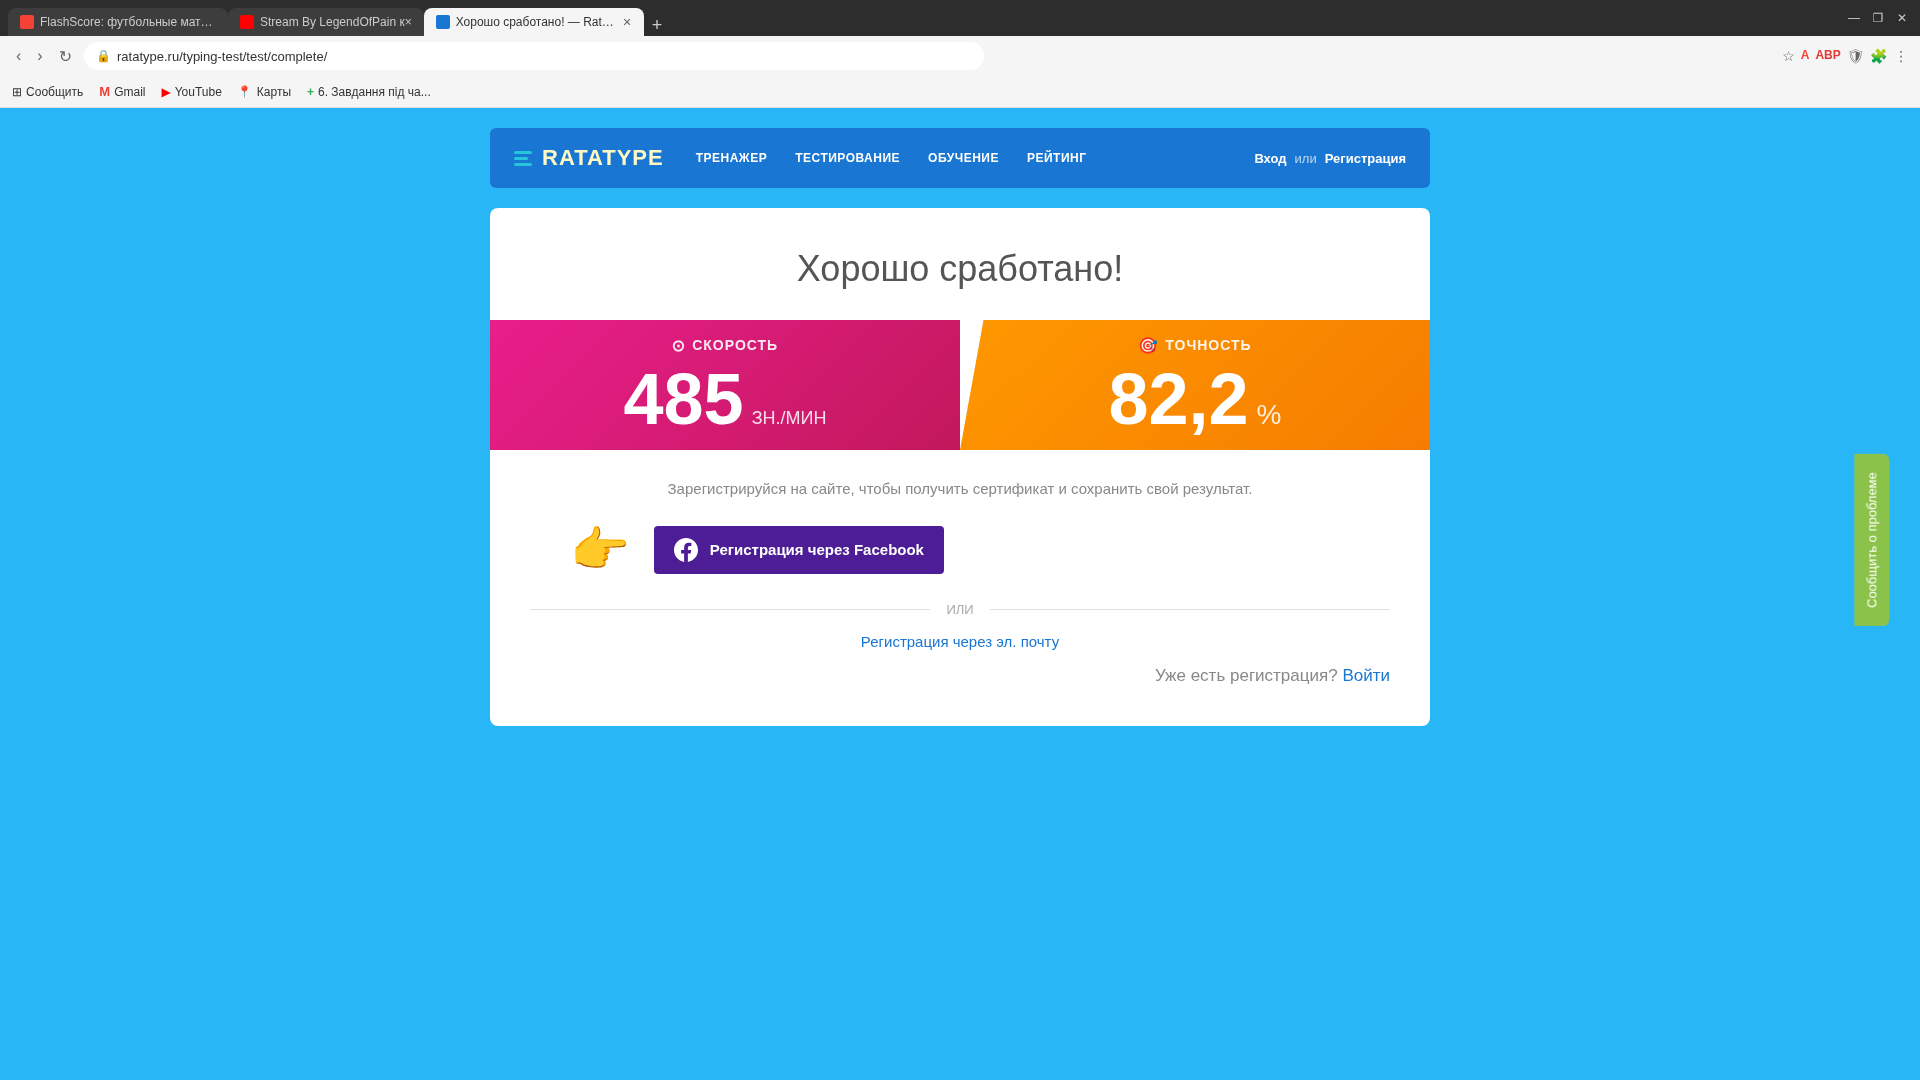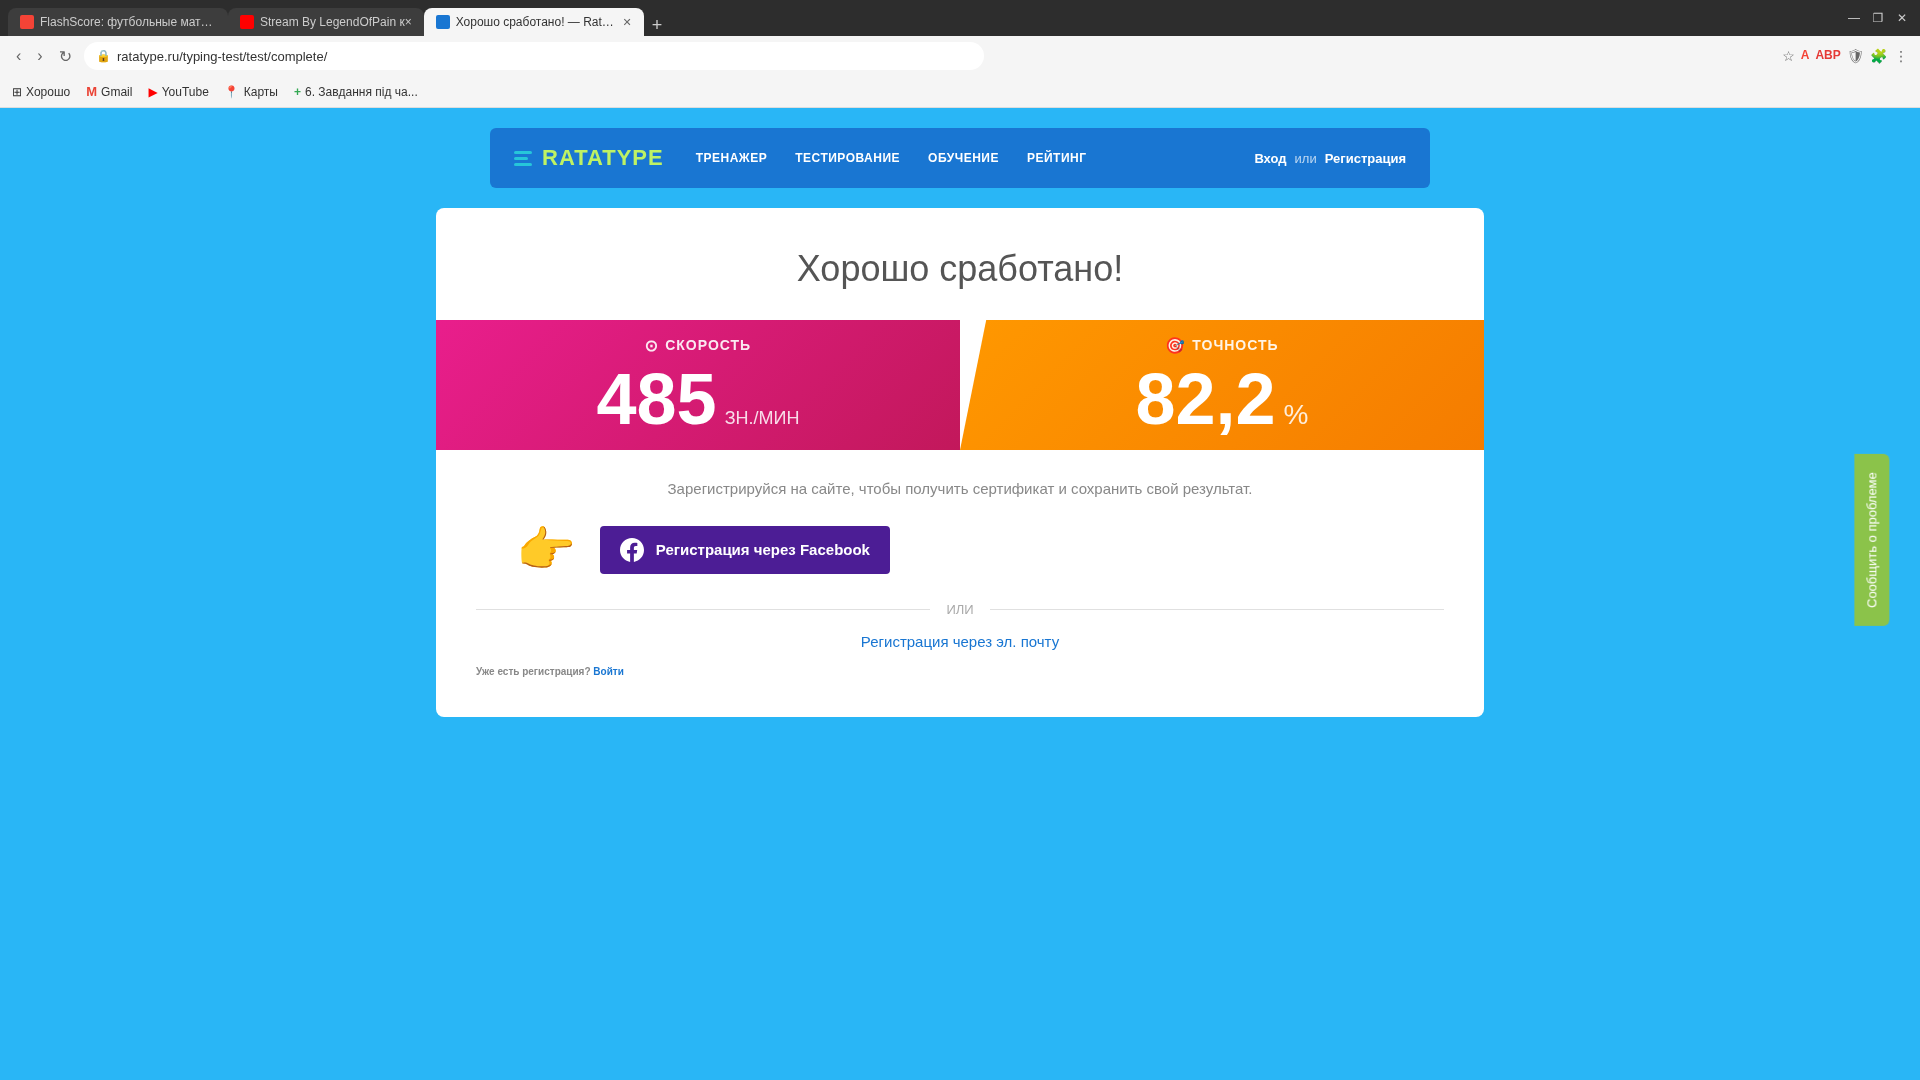--- a/index.html
+++ b/index.html
@@ -29,34 +29,34 @@
 
     
     .bookmarks-bar { background: #f5f5f5; height: 32px; display: flex; align-items: center; padding: 0 12px; gap: 16px; border-bottom: 1px solid #ddd; }
     .bookmark-item { display: flex; align-items: center; gap: 4px; font-size: 12px; color: #333; cursor: pointer; }
 
     
     .page-bg { background: #29b6f6; min-height: 870px; display: flex; flex-direction: column; align-items: center; padding: 20px 0; }
 
     
     .site-nav { width: 940px; background: #1976d2; border-radius: 6px; display: flex; align-items: center; height: 60px; padding: 0 24px; gap: 32px; margin-bottom: 20px; }
-    .site-logo { color: #bef264; font-size: 22px; font-weight: bold; letter-spacing: 1px; text-transform: uppercase; display: flex; align-items: center; gap: 6px; }
+    .site-logo { color: #fef9c3; font-size: 22px; font-weight: bold; letter-spacing: 1px; text-transform: uppercase; display: flex; align-items: center; gap: 6px; }
     .logo-lines { display: flex; flex-direction: column; gap: 3px; margin-right: 4px; }
     .logo-line { height: 3px; background: #26c6da; border-radius: 2px; }
     .logo-line:nth-child(1) { width: 18px; }
     .logo-line:nth-child(2) { width: 14px; }
     .logo-line:nth-child(3) { width: 18px; }
     .nav-links { display: flex; gap: 28px; flex: 1; }
     .nav-link { color: white; font-size: 12px; font-weight: bold; letter-spacing: 0.5px; text-decoration: none; cursor: pointer; }
     .nav-auth { display: flex; align-items: center; gap: 8px; margin-left: auto; }
     .nav-auth-link { color: white; font-size: 13px; font-weight: bold; cursor: pointer; }
     .nav-auth-sep { color: rgba(255,255,255,0.7); font-size: 13px; }
 
     
-    .main-card { width: 1048px; background: white; border-radius: 8px; overflow: hidden; }
+    .main-card { width: 940px; background: white; border-radius: 8px; overflow: hidden; }
     .card-header { padding: 40px 40px 30px; text-align: center; }
     .card-title { font-size: 36px; color: #555; font-weight: 400; }
 
     
     .stats-bar { display: flex; height: 130px; }
     .stat-speed { flex: 1; background: linear-gradient(135deg, #e91e8c, #c2185b); display: flex; flex-direction: column; align-items: center; justify-content: center; padding: 20px; }
     .stat-accuracy { flex: 1; background: linear-gradient(135deg, #ff9800, #f57c00); display: flex; flex-direction: column; align-items: center; justify-content: center; padding: 20px; clip-path: polygon(5% 0%, 100% 0%, 100% 100%, 0% 100%); }
     .stat-label { color: rgba(255,255,255,0.9); font-size: 14px; font-weight: bold; letter-spacing: 1px; text-transform: uppercase; display: flex; align-items: center; gap: 6px; margin-bottom: 8px; }
     .stat-icon { font-size: 16px; }
     .stat-value { color: white; font-size: 72px; font-weight: bold; line-height: 1; display: flex; align-items: baseline; gap: 8px; justify-content: space-between; }
@@ -69,21 +69,21 @@
     .register-buttons { display: flex; align-items: center; gap: 16px; margin-bottom: 24px; padding: 0 40px; }
     .hand-pointer { font-size: 48px; margin-right: 8px; }
     .btn-google { display: flex; align-items: center; gap: 10px; padding: 12px 20px; border: 2px solid #1976d2; border-radius: 4px; background: white; cursor: pointer; font-size: 15px; color: #333; font-weight: bold; min-width: 220px; }
     .btn-facebook { display: flex; align-items: center; gap: 12px; padding: 12px 20px; border: none; border-radius: 4px; background: #4c1d95; cursor: pointer; font-size: 15px; color: white; font-weight: bold; min-width: 230px; }
     .google-icon { width: 24px; height: 24px; }
     .facebook-icon { width: 24px; height: 24px; }
     .divider-row { display: flex; align-items: center; gap: 16px; margin: 8px 0 16px; }
     .divider-line { flex: 1; height: 1px; background: #e0e0e0; }
     .divider-text { color: #aaa; font-size: 13px; }
     .email-link { display: block; text-align: center; color: #1976d2; font-size: 15px; text-decoration: none; margin-bottom: 16px; cursor: pointer; }
-    .login-row { text-align: left; color: #888; font-size: 10px; font-weight: bold; }
+    .login-row { text-align: right; color: #888; font-size: 17px; }
     .login-link { color: #1976d2; text-decoration: none; cursor: pointer; }
 
     
     .feedback-btn { position: fixed; right: -38px; top: 50%; transform: translateY(-50%) rotate(270deg); background: #8bc34a; color: white; font-size: 13px; padding: 10px 18px; border-radius: 0 0 6px 6px; cursor: pointer; white-space: nowrap; z-index: 100; }
 
     
     .fav-flashscore { background: #f44336; }
     .fav-youtube { background: #ff0000; }
     .fav-ratatype { background: #1976d2; }
   </style>
@@ -133,21 +133,21 @@
       <span class="addr-icon" style="color:#e53935;font-weight:bold;font-size:12px;">ABP</span>
       <span class="addr-icon">🛡</span>
       <span class="addr-icon">🧩</span>
       <span class="addr-icon">⋮</span>
     </div>
   </div>
 
   <div class="bookmarks-bar">
     <div class="bookmark-item">
       <span>⊞</span>
-      <span>Хорошо</span>
+      <span>Сообщить</span>
     </div>
     <div class="bookmark-item">
       <span style="color:#ea4335;font-weight:bold;font-size:13px;">M</span>
       <span>Gmail</span>
     </div>
     <div class="bookmark-item">
       <span style="color:#ff0000;">▶</span>
       <span>YouTube</span>
     </div>
     <div class="bookmark-item">

